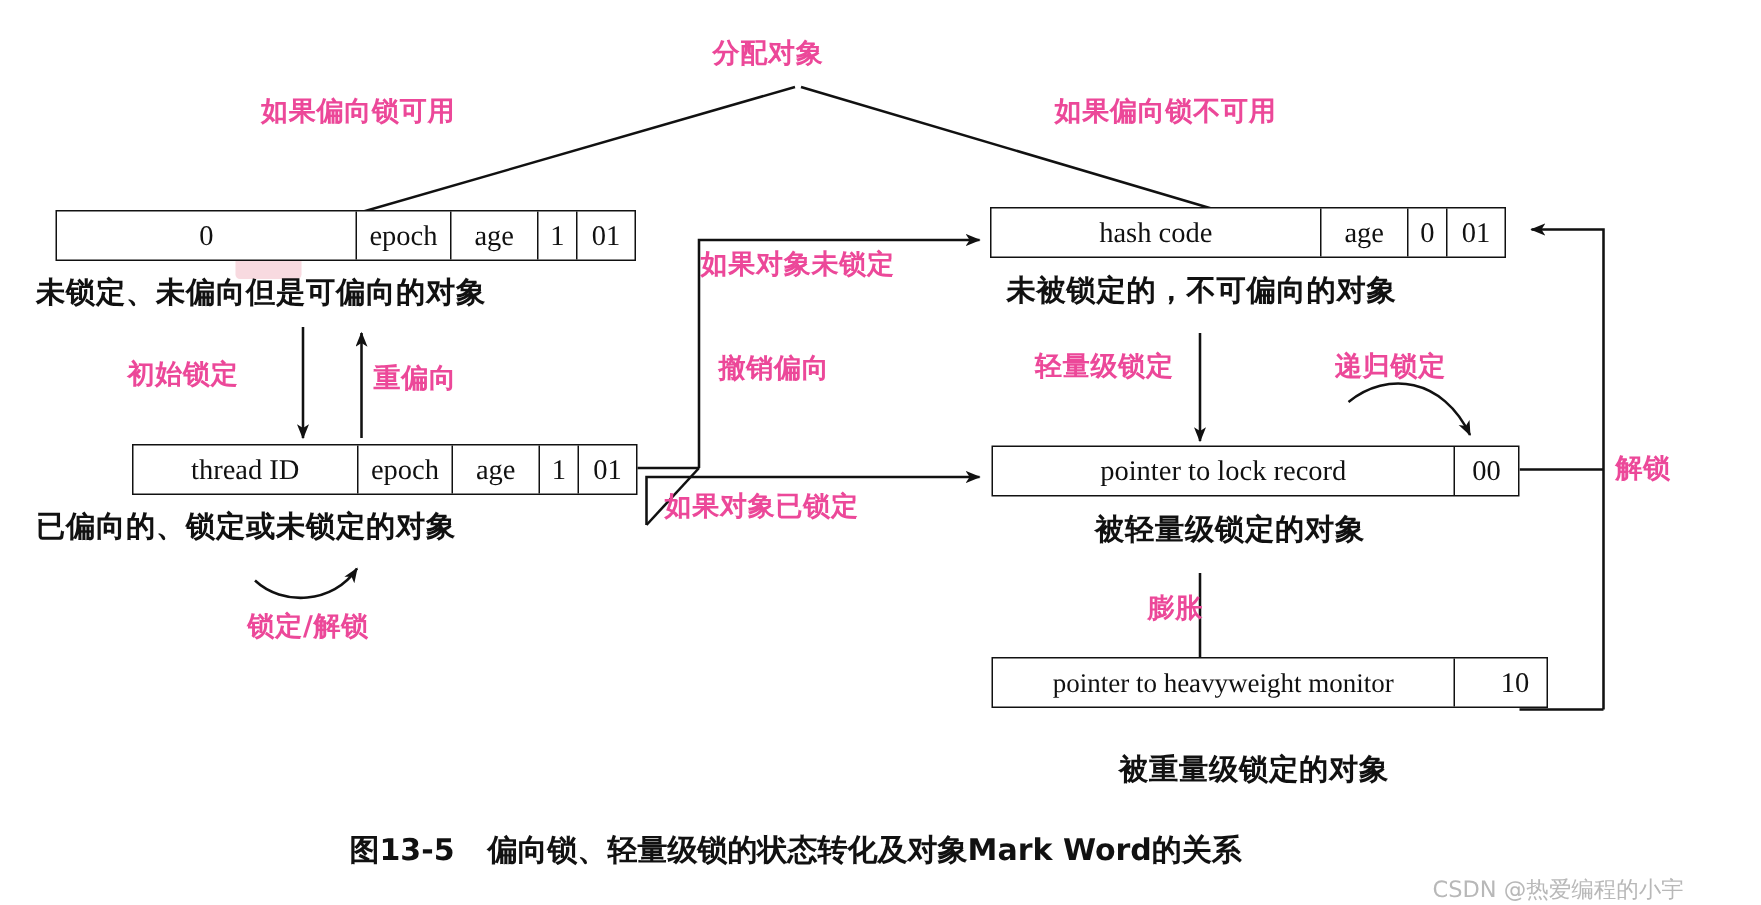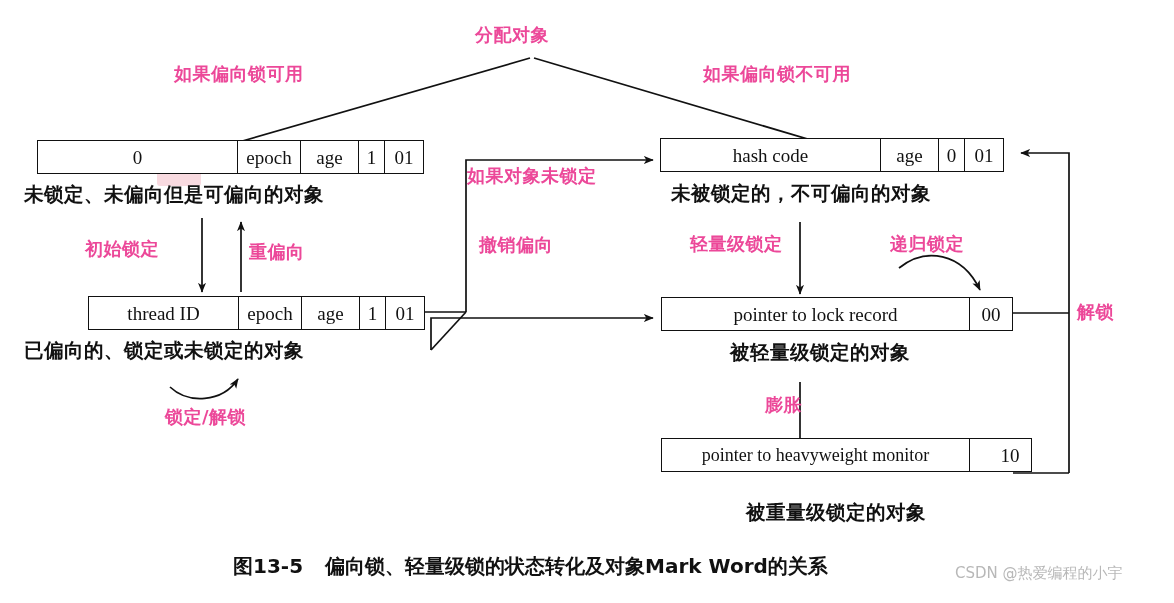--- a/index.html
+++ b/index.html
@@ -81,20 +81,21 @@
     font-weight: 700;
     color: #111;
     white-space: nowrap;
   }
   .watermark {
     position: absolute;
     font-family: "DejaVu Sans", "Liberation Sans", sans-serif;
     font-size: 15px;
     color: #b8b8b8;
     white-space: nowrap;
+    margin-top: 20px;
   }
   .pinkblob {
     position: absolute;
     background: #f7d4da;
     opacity: 0.85;
     border-radius: 3px;
   }
 </style>
 </head>
 <body>
@@ -178,20 +179,21 @@
     <div class="mwcell" style="width:42px;">10</div>
   </div>
   <div class="boxcaption" style="left:730px; top:499px;margin-left:16px;">被重量级锁定的对象</div>
 
   <div class="edgelabel" style="left:85px; top:237px;">初始锁定</div>
   <div class="edgelabel" style="left:249px; top:240px;">重偏向</div>
   <div class="edgelabel" style="left:165px; top:405px;">锁定/解锁</div>
 
   <div class="edgelabel" style="left:467px; top:164px;">如果对象未锁定</div>
   <div class="edgelabel" style="left:479px; top:233px;">撤销偏向</div>
+  <div class="edgelabel" style="left:443px; top:325px;">如果对象已锁定</div>
 
   <div class="edgelabel" style="left:690px; top:232px;">轻量级锁定</div>
   <div class="edgelabel" style="left:890px; top:232px;">递归锁定</div>
   <div class="edgelabel" style="left:765px; top:393px;">膨胀</div>
   <div class="edgelabel" style="left:1077px; top:300px;text-align:center;">解锁</div>
 
   <div class="figcaption" style="left:233px; top:553px;">
     <span>图13-5</span><span style="display:inline-block;width:22px;"></span><span>偏向锁、轻量级锁的状态转化及对象Mark Word的关系</span>
   </div>
   <div class="watermark" style="left:955px; top:564px;">CSDN @热爱编程的小宇</div>

